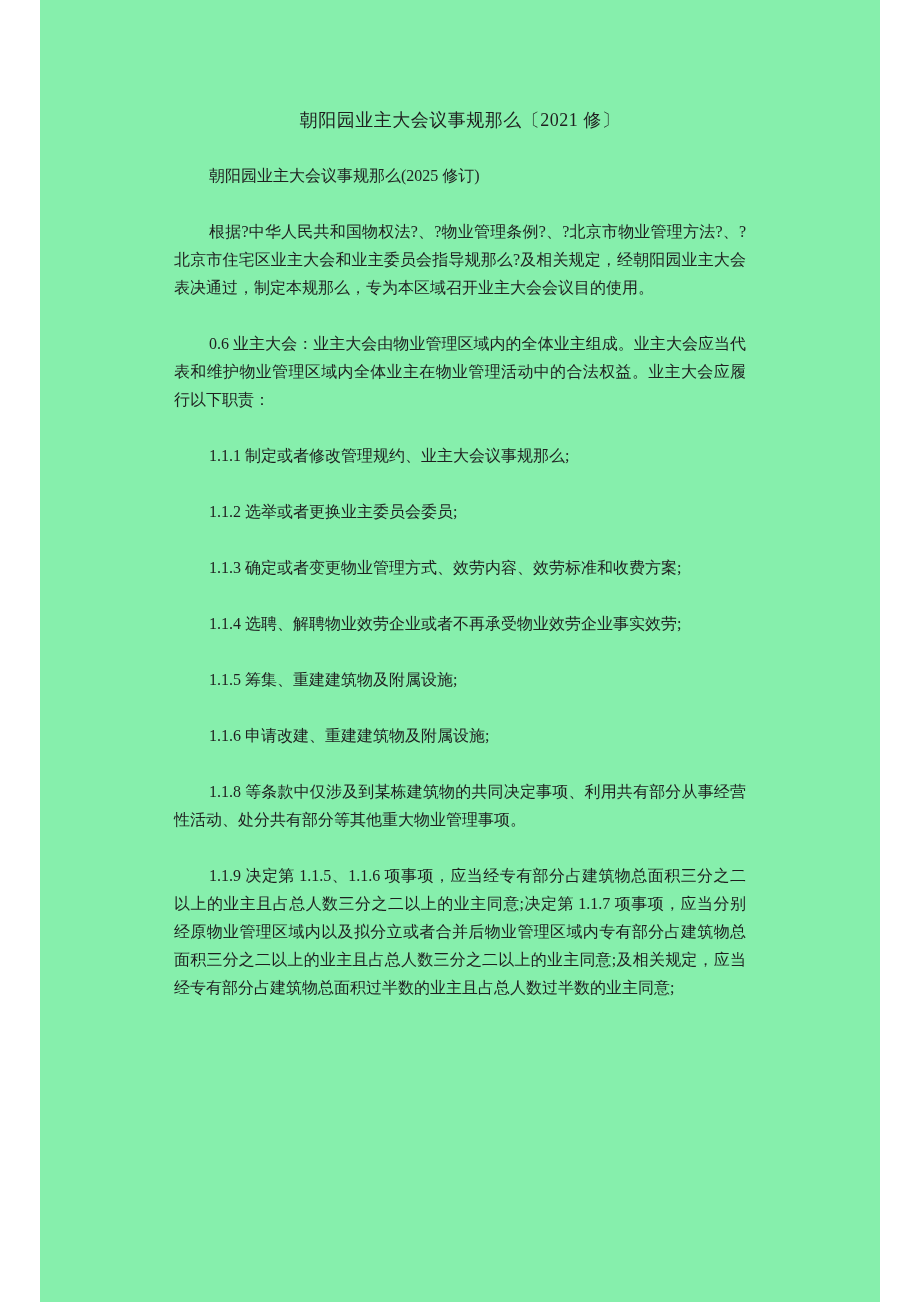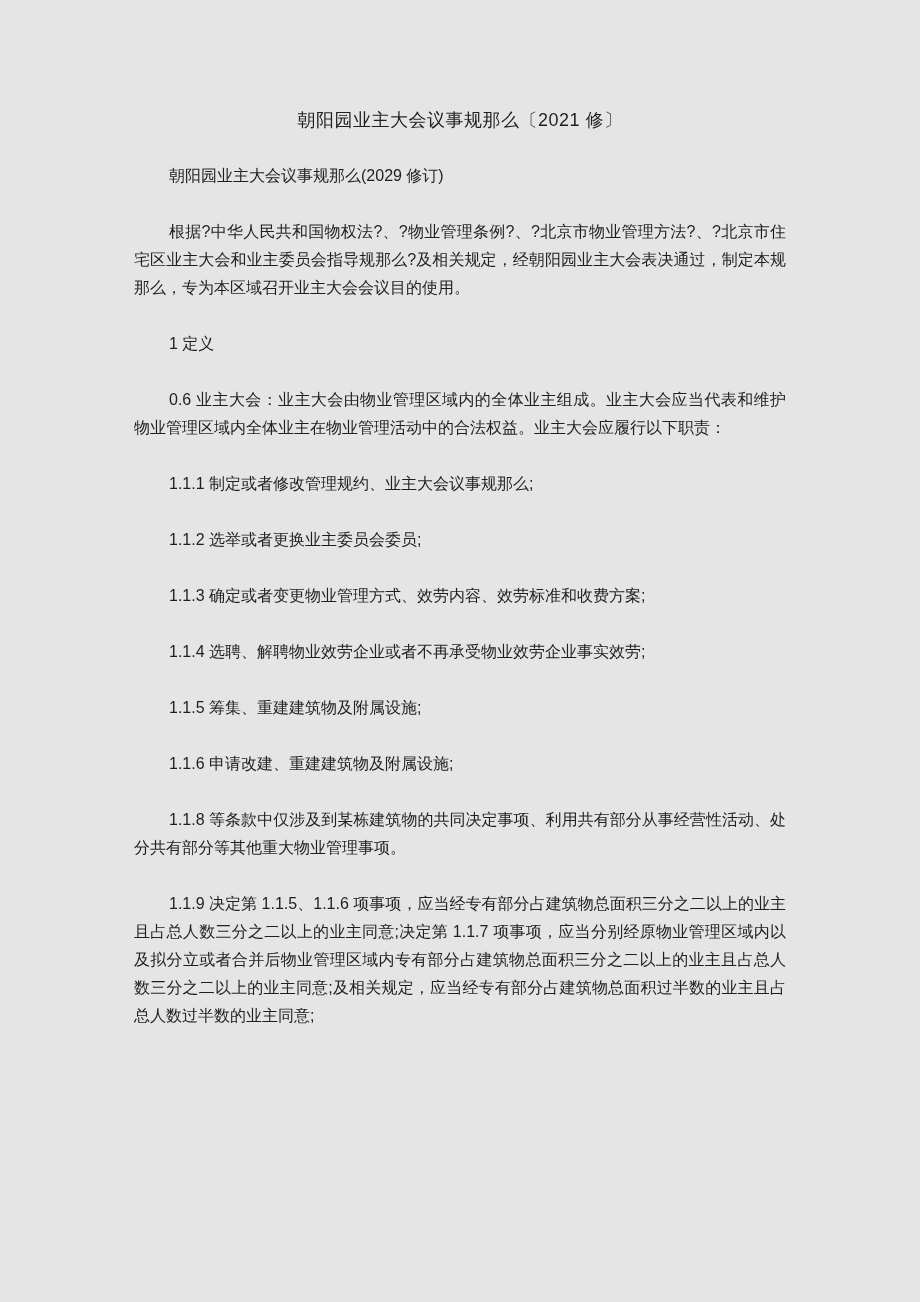--- a/index.html
+++ b/index.html
@@ -2,27 +2,27 @@
 <html lang="zh"><head>
 <meta charset="utf-8">
 <style>
   html, body {
     margin: 0;
     padding: 0;
     background: #ffffff;
   }
   .page {
     position: relative;
-    width: 920px;
+    width: 840px;
     height: 1302px;
     margin: 0 auto;
-    background: #e5e5e5;
+    background: #86efac;
     box-sizing: border-box;
     padding: 106px 134px 40px 134px;
-    font-family: Liberation Sans, sans-serif;
+    font-family: Liberation Serif, serif;
     color: #1f1f1f;
     font-size: 16px;
     line-height: 28px;
     overflow: hidden;
   }
   .page p {
     margin: 0 0 28px 0;
     text-align: justify;
     text-justify: inter-ideograph;
     word-break: break-all;
@@ -37,25 +37,24 @@
   .body-par {
     text-indent: 35px;
   }
 </style>
 </head>
 <body>
 
 <div class="page">
   <p class="doc-title">朝阳园业主大会议事规那么〔2021 修〕</p>
 
-  <p class="body-par">朝阳园业主大会议事规那么(2029 修订)</p>
+  <p class="body-par">朝阳园业主大会议事规那么(2025 修订)</p>
 
   <p class="body-par">根据?中华人民共和国物权法?、?物业管理条例?、?北京市物业管理方法?、?北京市住宅区业主大会和业主委员会指导规那么?及相关规定，经朝阳园业主大会表决通过，制定本规那么，专为本区域召开业主大会会议目的使用。</p>
 
-  <p class="body-par">1 定义</p>
 
   <p class="body-par">0.6 业主大会：业主大会由物业管理区域内的全体业主组成。业主大会应当代表和维护物业管理区域内全体业主在物业管理活动中的合法权益。业主大会应履行以下职责：</p>
 
   <p class="body-par">1.1.1 制定或者修改管理规约、业主大会议事规那么;</p>
 
   <p class="body-par">1.1.2 选举或者更换业主委员会委员;</p>
 
   <p class="body-par">1.1.3 确定或者变更物业管理方式、效劳内容、效劳标准和收费方案;</p>
 
   <p class="body-par">1.1.4 选聘、解聘物业效劳企业或者不再承受物业效劳企业事实效劳;</p>

